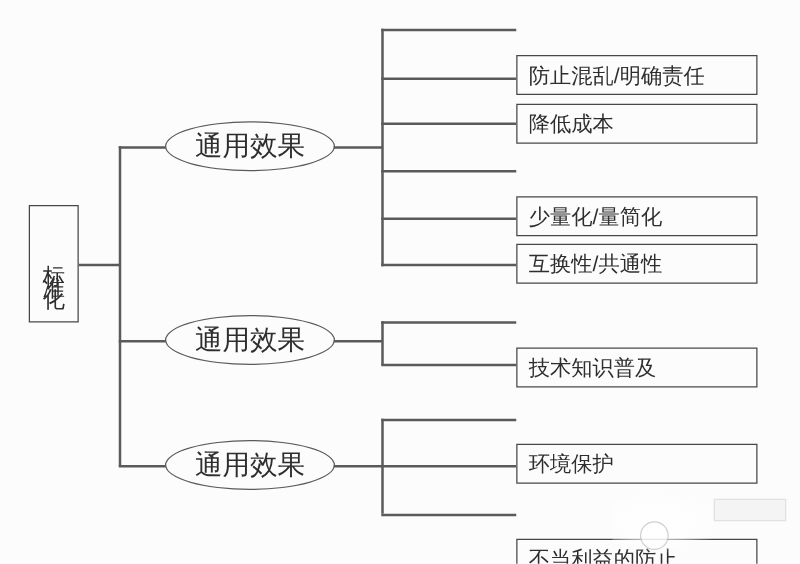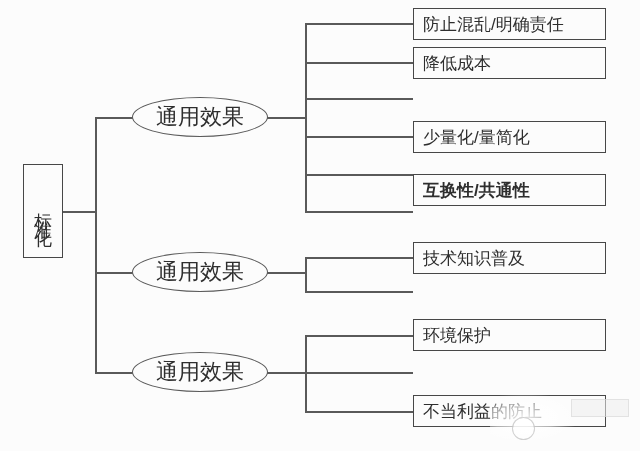--- a/index.html
+++ b/index.html
@@ -57,20 +57,21 @@
     position:absolute;
     left:413px;width:193px;height:32px;
     border:1.6px solid var(--box-border);
     box-sizing:border-box;
     display:flex;align-items:center;
     padding-left:9px;
     font-size:17px;
     background:var(--background);
     white-space:nowrap;
     overflow:hidden;
+    margin-top:36px;
   }
   
   .watermark{
     position:absolute;left:495px;top:392px;width:145px;height:55px;
     pointer-events:none;
   }
   .watermark .wash{
     position:absolute;left:-5px;top:2px;width:85px;height:48px;
     background:radial-gradient(ellipse at 40% 50%, rgba(255,255,255,0.9) 0%, rgba(255,255,255,0.55) 45%, rgba(255,255,255,0) 75%);
   }
@@ -127,21 +128,21 @@
 
   <div class="hline" style="left:267px;top:372px;width:39px;"></div>
   <div class="vline" style="left:305px;top:335px;height:76px;"></div>
   <div class="hline" style="left:305px;top:335px;width:108px;"></div>
   <div class="hline" style="left:305px;top:372px;width:108px;"></div>
   <div class="hline" style="left:305px;top:411px;width:108px;"></div>
 
   <div class="leaf" style="top:8px;">防止混乱/明确责任</div>
   <div class="leaf" style="top:47px;">降低成本</div>
   <div class="leaf" style="top:121px;">少量化/量简化</div>
-  <div class="leaf" style="top:174px;font-weight:bold;">互换性/共通性</div>
+  <div class="leaf" style="top:159px;">互换性/共通性</div>
 
   <div class="leaf" style="top:242px;">技术知识普及</div>
 
   <div class="leaf" style="top:319px;">环境保护</div>
   <div class="leaf" style="top:395px;">不当利益的防止</div>
 
   <div class="watermark">
     <div class="wash"></div>
     <div class="circle"></div>
     <div class="rect"></div>

